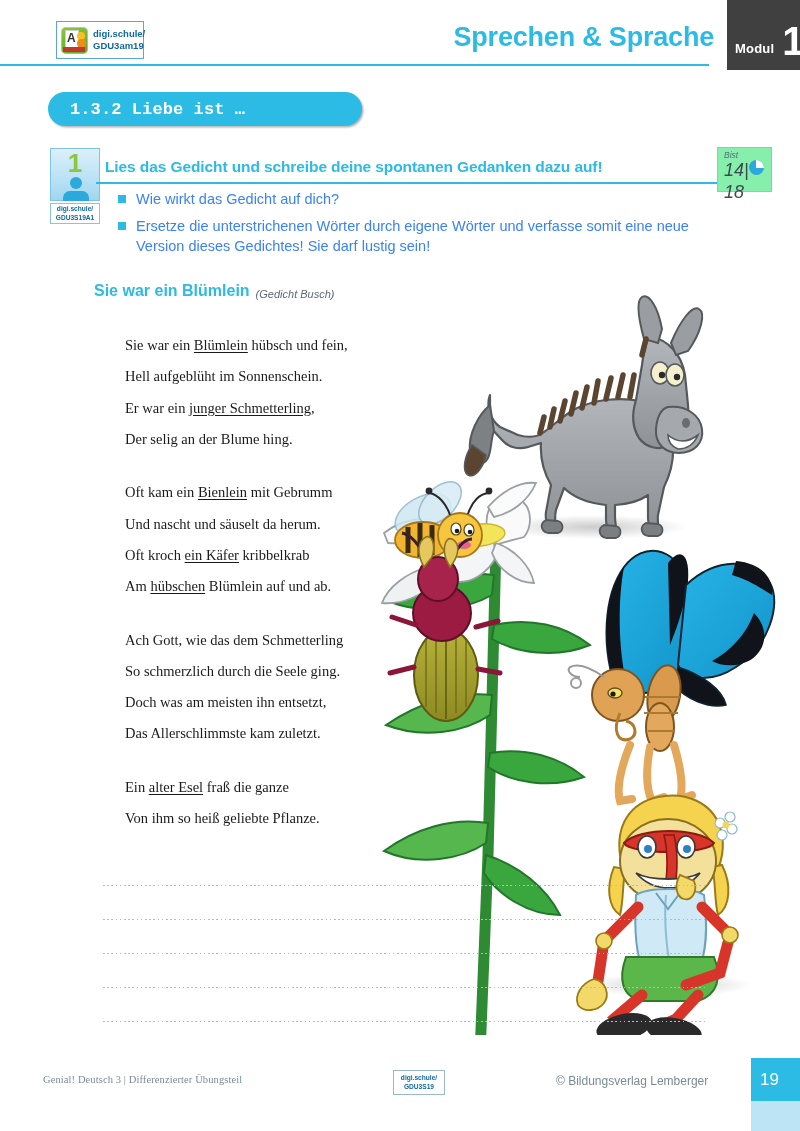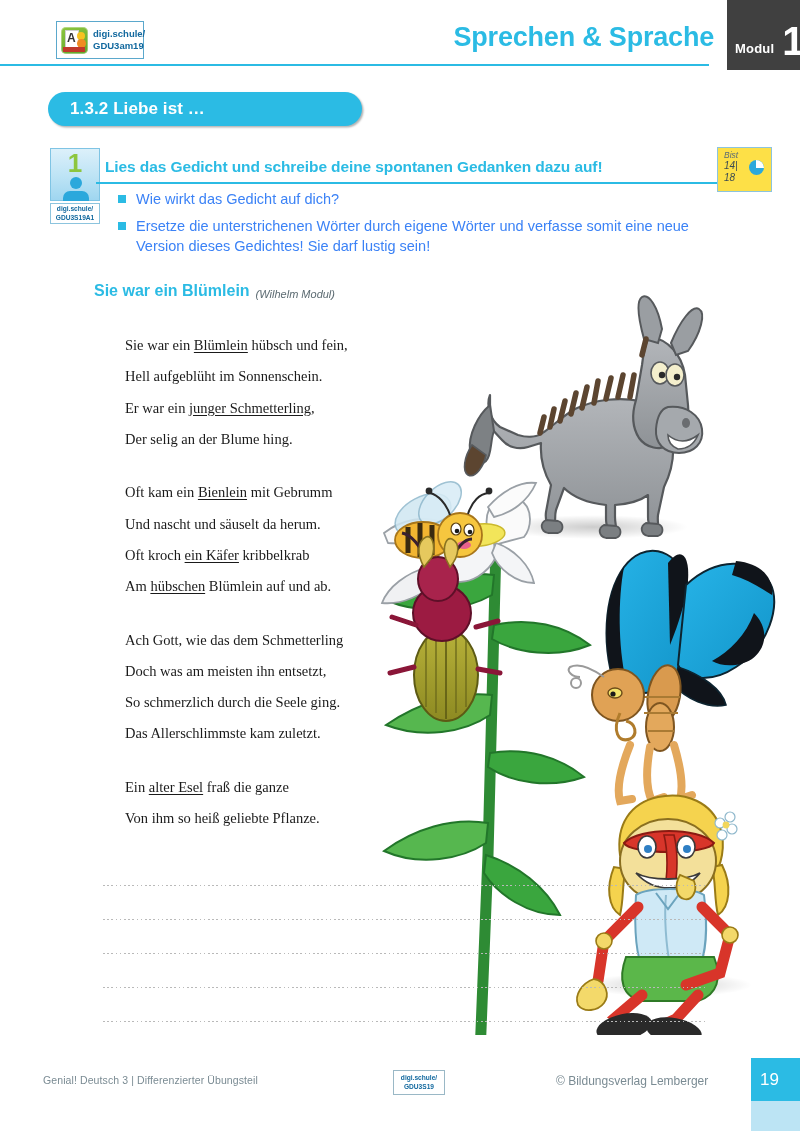--- a/index.html
+++ b/index.html
@@ -140,20 +140,21 @@
     position: absolute;
     left: 48px; top: 92px;
     width: 314px; height: 34px;
     background: #2BBBE4;
     border-radius: 17px;
     box-shadow: 1.5px 1.5px 2px rgba(0,0,0,.30);
     display: flex;
     align-items: center;
     padding-left: 22px;
     box-sizing: border-box;
+    font-family: Liberation Mono, monospace;
   }
   .section-pill-text {
     color: #ffffff;
     font-size: 17px;
     font-weight: bold;
     letter-spacing: .1px;
   }
 
   
   .task-marker {
@@ -243,33 +244,33 @@
     color: #3b82f6;
     line-height: 1.38;
   }
 
   
   .bist-badge {
     position: absolute;
     left: 717px; top: 147px;
     width: 55px; height: 45px;
     border: 1px solid #8CC4DE;
-    background: #fde047;
+    background: #86efac;
     box-sizing: border-box;
     padding: 3px 0 0 6px;
   }
   .bist-label {
     color: #5A6B74;
     font-size: 8.5px;
     font-style: italic;
     line-height: 1.1;
   }
   .bist-value {
     color: #3A4A52;
-    font-size: 10px;
+    font-size: 18px;
     font-style: italic;
     line-height: 1.18;
   }
   .bist-pie {
     position: absolute;
     right: 7px; top: 12px;
     width: 15px; height: 15px;
     border-radius: 50%;
     background: #2BA8DC;
   }
@@ -338,20 +339,21 @@
     background-image: repeating-linear-gradient(to right,#b9b9b9 0 1.6px, transparent 1.6px 4.2px);
   }
 
   
   .footer-left {
     position: absolute;
     left: 43px; top: 1074px;
     color: #7A8B93;
     font-size: 10.5px;
     letter-spacing: .1px;
+    font-family: Liberation Serif, serif;
   }
   .footer-right {
     position: absolute;
     left: 556px; top: 1074px;
     color: #7A8B93;
     font-size: 12px;
   }
   .footer-badge {
     position: absolute;
     left: 393px; top: 1070px;
@@ -444,40 +446,40 @@
   <div class="bist-connector"></div>
   <div class="bist-badge">
     <div class="bist-label">Bist</div>
     <div class="bist-value">14|</div>
     <div class="bist-value">18</div>
     <span class="bist-pie"></span>
   </div>
 
   <div class="poem-title-wrap">
     <span class="poem-title">Sie war ein Blümlein</span>
-    <span class="poem-author">(Wilhelm Modul)</span>
+    <span class="poem-author">(Gedicht Busch)</span>
   </div>
 
   <div class="poem" id="poem-body">
       <div class="stanza">
         <div class="verse">Sie war ein <u>Blümlein</u> hübsch und fein,</div>
         <div class="verse">Hell aufgeblüht im Sonnenschein.</div>
         <div class="verse">Er war ein <u>junger Schmetterling</u>,</div>
         <div class="verse">Der selig an der Blume hing.</div>
       </div>
       <div class="stanza">
         <div class="verse">Oft kam ein <u>Bienlein</u> mit Gebrumm</div>
         <div class="verse">Und nascht und säuselt da herum.</div>
         <div class="verse">Oft kroch <u>ein Käfer</u> kribbelkrab</div>
         <div class="verse">Am <u>hübschen</u> Blümlein auf und ab.</div>
       </div>
       <div class="stanza">
         <div class="verse">Ach Gott, wie das dem Schmetterling</div>
+        <div class="verse">So schmerzlich durch die Seele ging.</div>
         <div class="verse">Doch was am meisten ihn entsetzt,</div>
-        <div class="verse">So schmerzlich durch die Seele ging.</div>
         <div class="verse">Das Allerschlimmste kam zuletzt.</div>
       </div>
       <div class="stanza">
         <div class="verse">Ein <u>alter Esel</u> fraß die ganze</div>
         <div class="verse">Von ihm so heiß geliebte Pflanze.</div>
       </div>
     </div>
 
   <div class="illustration">
     <svg width="415" height="740" viewBox="0 0 415 740">

